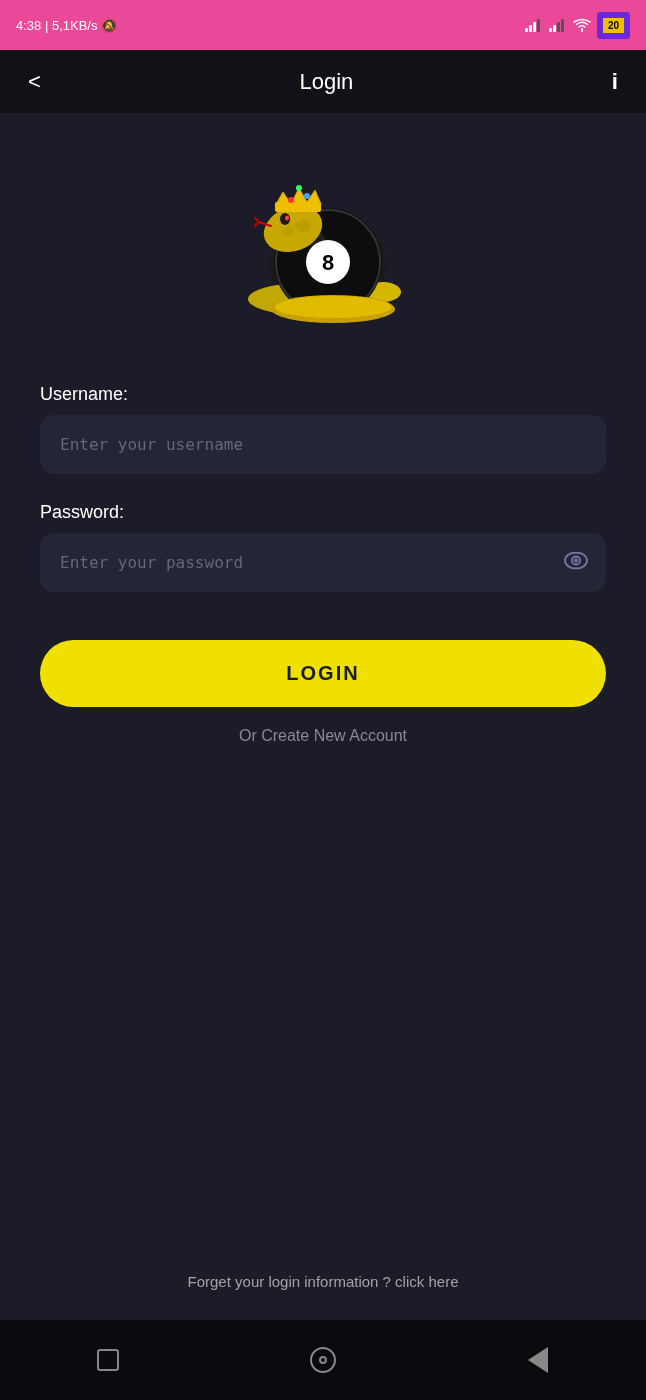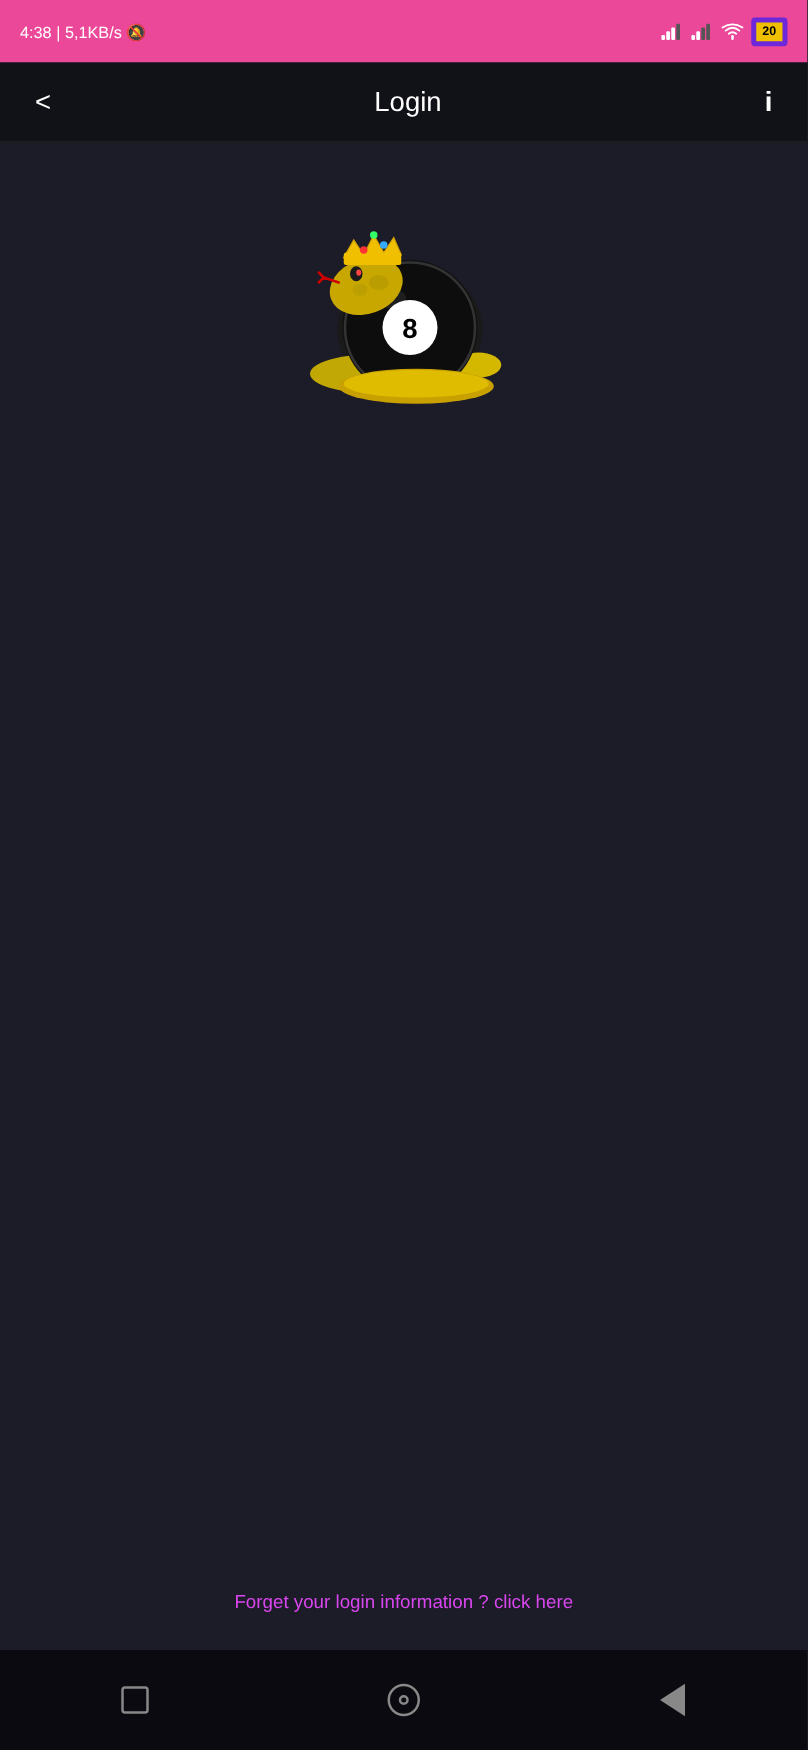--- a/index.html
+++ b/index.html
@@ -39,21 +39,21 @@
       gap: 6px;
     }
 
     .battery-box {
       background: #f0c000;
       color: #000;
       font-size: 10px;
       font-weight: bold;
       padding: 2px 5px;
       border-radius: 3px;
-      border: 4px solid #6d28d9;
+      border: 6px solid #6d28d9;
     }
 
     
     .app-bar {
       background: #111118;
       height: 64px;
       display: flex;
       align-items: center;
       justify-content: space-between;
       padding: 0 20px;
@@ -176,21 +176,21 @@
       color: #888899;
       font-size: 16px;
       text-align: center;
       cursor: pointer;
       display: block;
       margin-bottom: 20px;
     }
 
     
     .forget-link {
-      color: #d946ef;
+      color: #a3a3a3;
       font-size: 15px;
       text-align: center;
       cursor: pointer;
       margin-top: auto;
       padding-bottom: 30px;
     }
 
     .forget-area {
       flex: 1;
       display: flex;
@@ -325,20 +325,51 @@
 
       <circle cx="58" cy="46" r="3" fill="#ff3333"></circle>
       <circle cx="74" cy="42" r="3" fill="#33aaff"></circle>
       <circle cx="66" cy="34" r="3" fill="#33ff66"></circle>
 
       <ellipse cx="100" cy="155" rx="62" ry="14" fill="#c8a000"></ellipse>
       <ellipse cx="100" cy="153" rx="58" ry="11" fill="#e0bc00"></ellipse>
     </svg>
   </div>
 
+  <div class="form-section">
+
+    
+    <div class="field-group">
+      <span class="field-label">Username:</span>
+      <input type="text" class="input-field" placeholder="Enter your username" style="">
+    </div>
+
+    
+    <div class="field-group">
+      <span class="field-label">Password:</span>
+      <div class="password-wrapper">
+        <input type="password" class="input-field" placeholder="Enter your password" style="">
+        <span class="eye-icon">
+          
+          <svg width="24" height="18" viewBox="0 0 24 18" fill="none">
+            <ellipse cx="12" cy="9" rx="11" ry="8" stroke="#7777aa" stroke-width="1.8"></ellipse>
+            <circle cx="12" cy="9" r="4" stroke="#7777aa" stroke-width="1.8"></circle>
+            <circle cx="12" cy="9" r="2" fill="#7777aa"></circle>
+          </svg>
+        </span>
+      </div>
+    </div>
+
+    
+    <button class="login-btn">LOGIN</button>
+
+    
+    <span class="create-account-link">Or Create New Account</span>
+
+  </div>
 
   <div class="forget-area">
     <span class="forget-link">Forget your login information ? click here</span>
   </div>
 
 </div>
 
 <div class="nav-bar">
   <div class="nav-btn">
     <div class="nav-square"></div>

